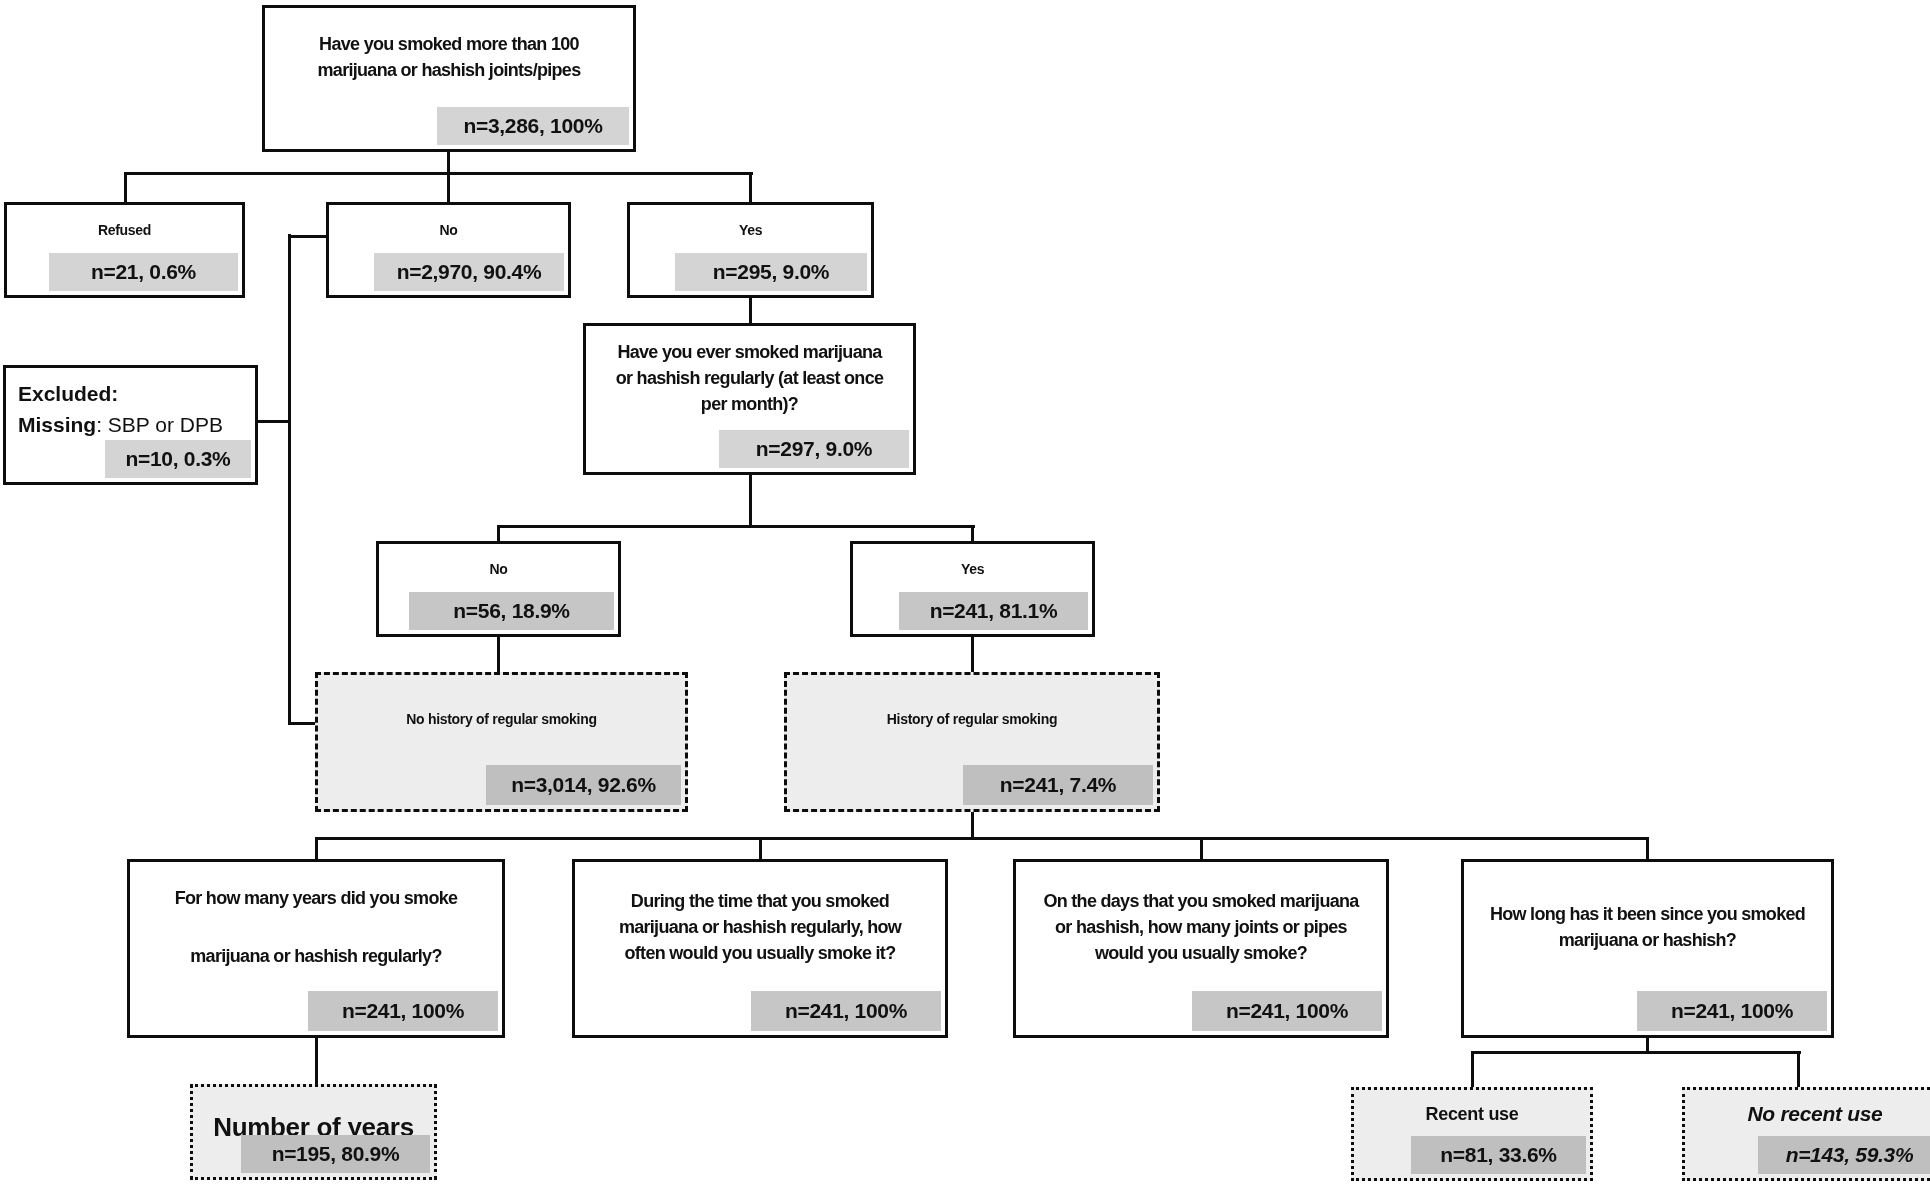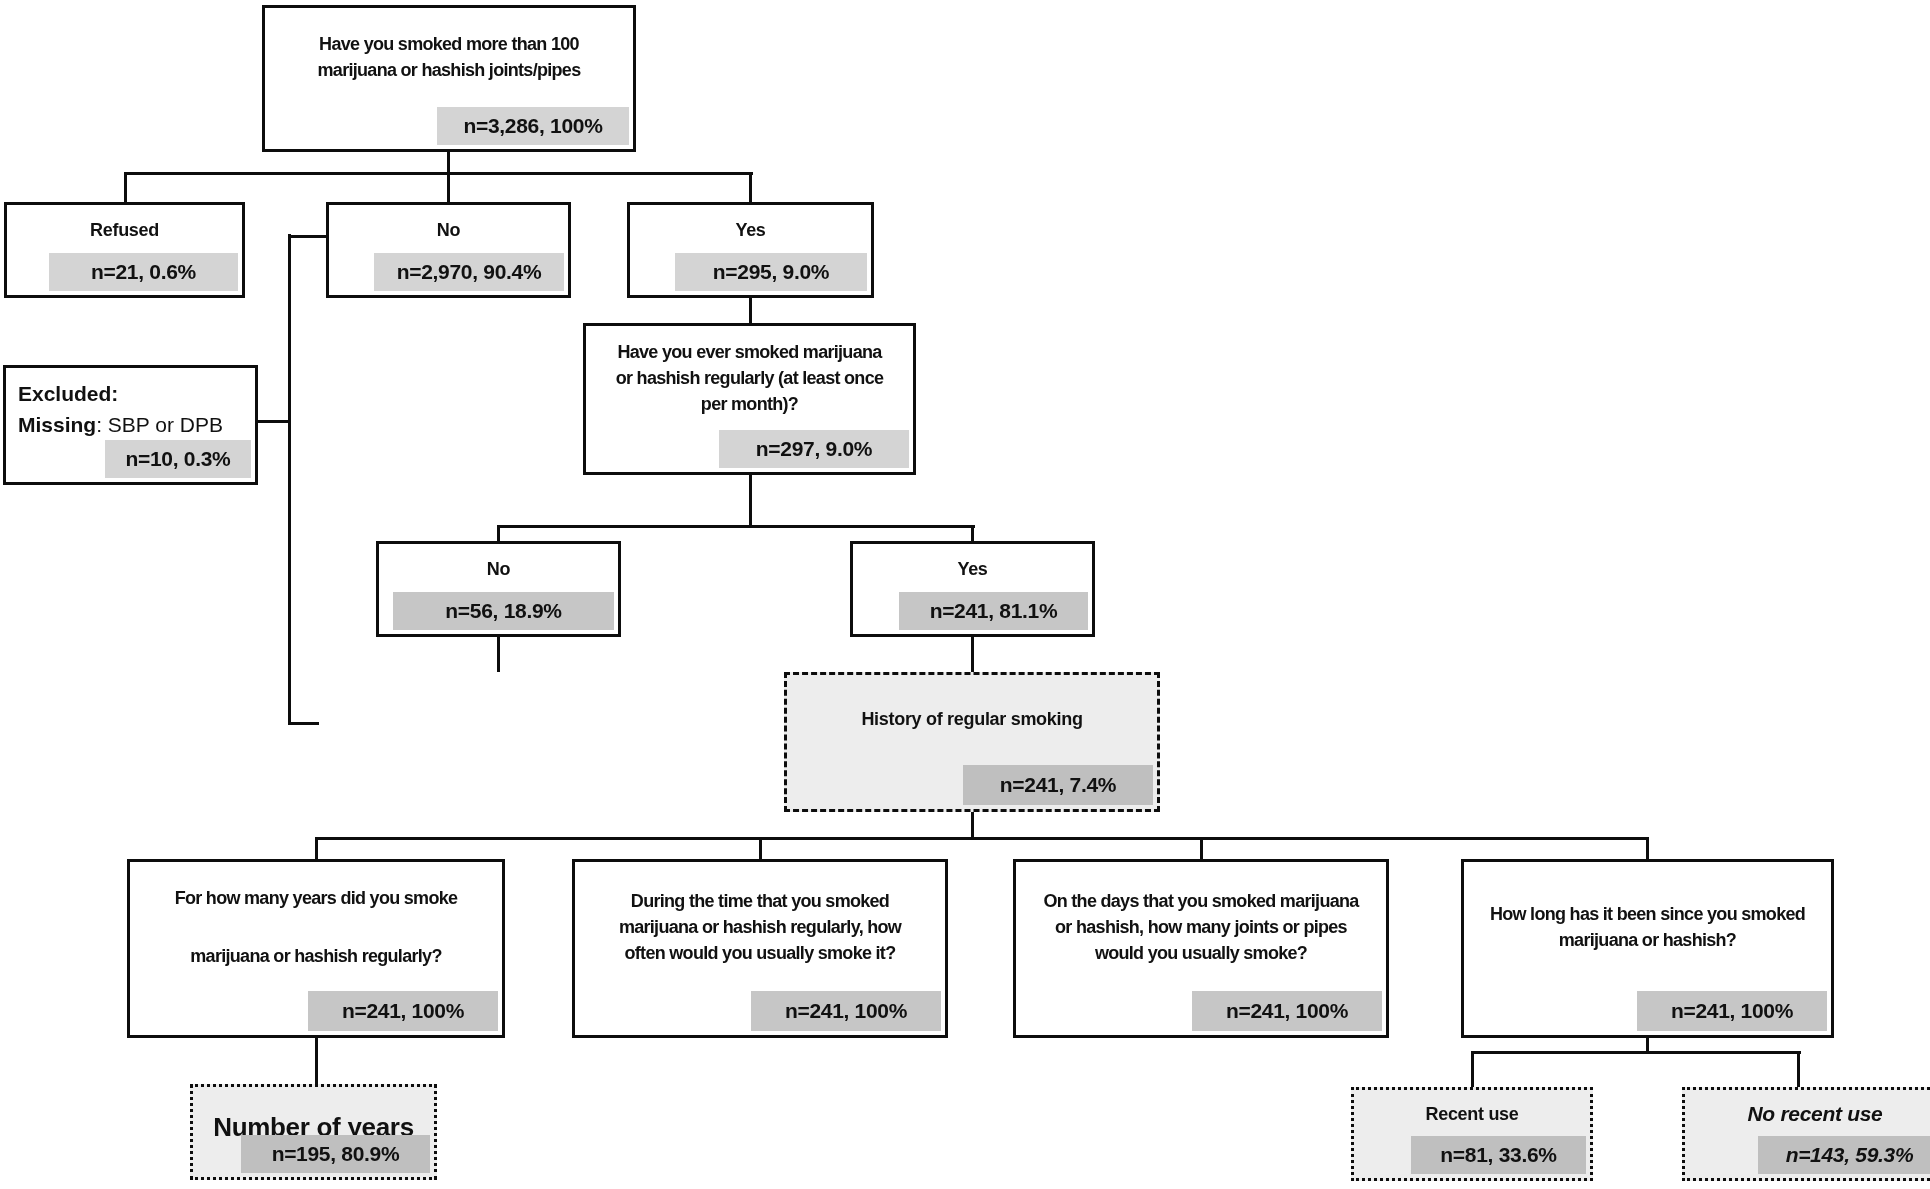--- a/index.html
+++ b/index.html
@@ -11,21 +11,21 @@
   .node{
     position:absolute;box-sizing:border-box;border:3px solid #0d0d0d;background:#ffffff;
   }
   .node.gray{background:#ededed;}
   .node.dashed{border-style:dashed;}
   .node.dotted{border-style:dotted;}
   .tx{
     position:absolute;left:0;right:0;top:0;display:flex;flex-direction:column;
     align-items:center;justify-content:center;text-align:left;
   }
-  .label{font-weight:bold;font-size:18px;letter-spacing:-0.3px;white-space:nowrap;}
+  .label{font-weight:bold;font-size:14px;letter-spacing:-0.3px;white-space:nowrap;}
   .qline{font-weight:bold;font-size:18px;letter-spacing:-0.7px;line-height:26px;white-space:nowrap;}
   .badge{
     position:absolute;right:4px;bottom:4px;height:38px;display:flex;align-items:center;
     justify-content:center;font-weight:bold;font-size:21px;letter-spacing:-0.3px;
     background:#d4d4d4;white-space:nowrap;
   }
   .badge.mid{background:#c6c6c6;}
   .badge.dark{background:#bfbfbf;}
   .ex-text{position:absolute;left:12px;top:10px;text-align:left;font-size:21px;line-height:31px;}
   .ex-text .b{font-weight:bold;}
@@ -106,30 +106,36 @@
       <div class="qline">or hashish regularly (at least once</div>
       <div class="qline">per month)?</div>
     </div>
     <div class="badge" style="width:190px;">n=297, 9.0%</div>
   </div>
 
   <div class="node" style="left:376px;top:541px;width:245px;height:96px;">
     <div class="tx" style="bottom:40px;">
       <div class="label">No</div>
     </div>
-    <div class="badge mid" style="width:221px;">n=56, 18.9%</div>
+    <div class="badge mid" style="width:205px;">n=56, 18.9%</div>
   </div>
 
   <div class="node" style="left:850px;top:541px;width:245px;height:96px;">
     <div class="tx" style="bottom:40px;">
       <div class="label">Yes</div>
     </div>
     <div class="badge mid" style="width:189px;">n=241, 81.1%</div>
   </div>
 
+  <div class="node gray dashed" style="left:315px;top:672px;width:373px;height:140px;">
+    <div class="tx" style="bottom:46px;">
+      <div class="label">No history of regular smoking</div>
+    </div>
+    <div class="badge dark" style="width:195px;height:40px;">n=3,014, 92.6%</div>
+  </div>
 
   <div class="node gray dashed" style="left:784px;top:672px;width:376px;height:140px;">
     <div class="tx" style="bottom:46px;">
       <div class="label">History of regular smoking</div>
     </div>
     <div class="badge dark" style="width:190px;height:40px;">n=241, 7.4%</div>
   </div>
 
   <div class="node" style="left:127px;top:859px;width:378px;height:179px;">
     <div class="tx" style="bottom:44px;gap:32px;">

